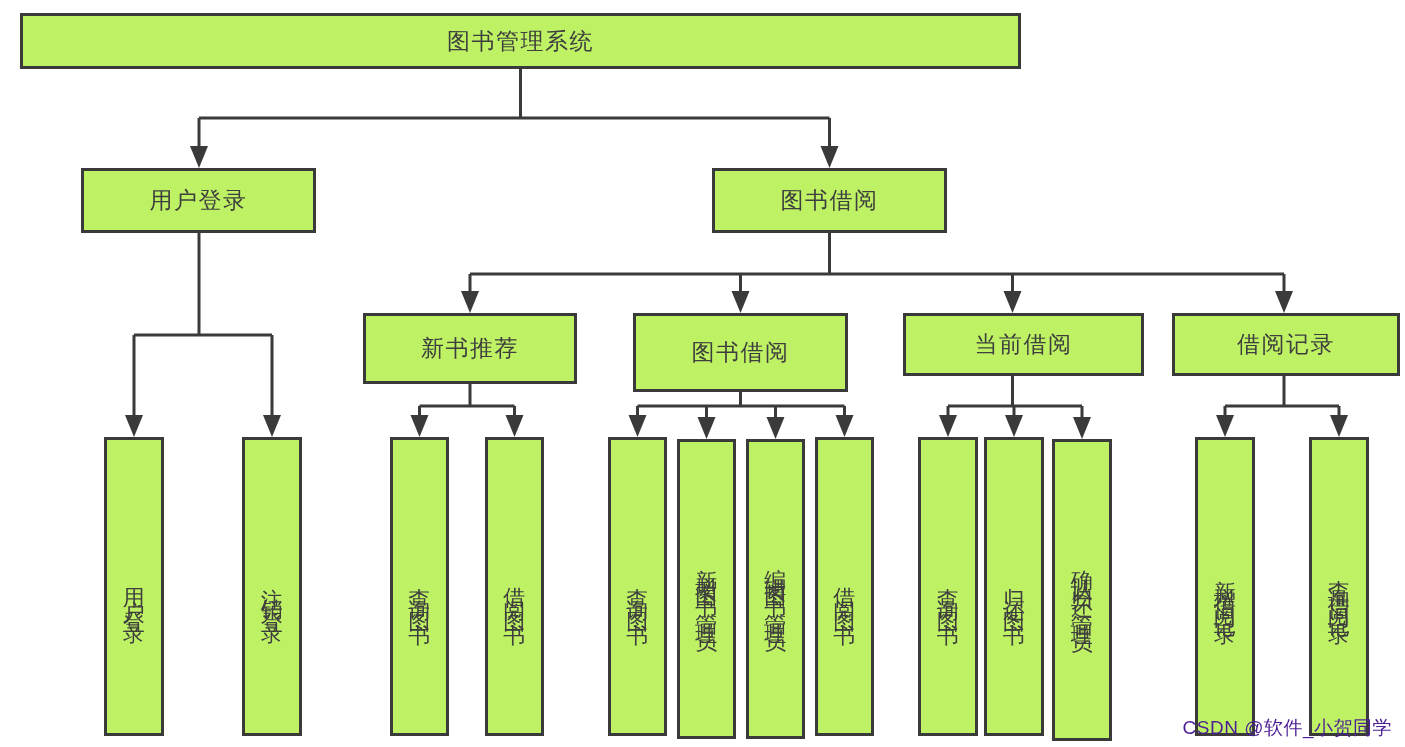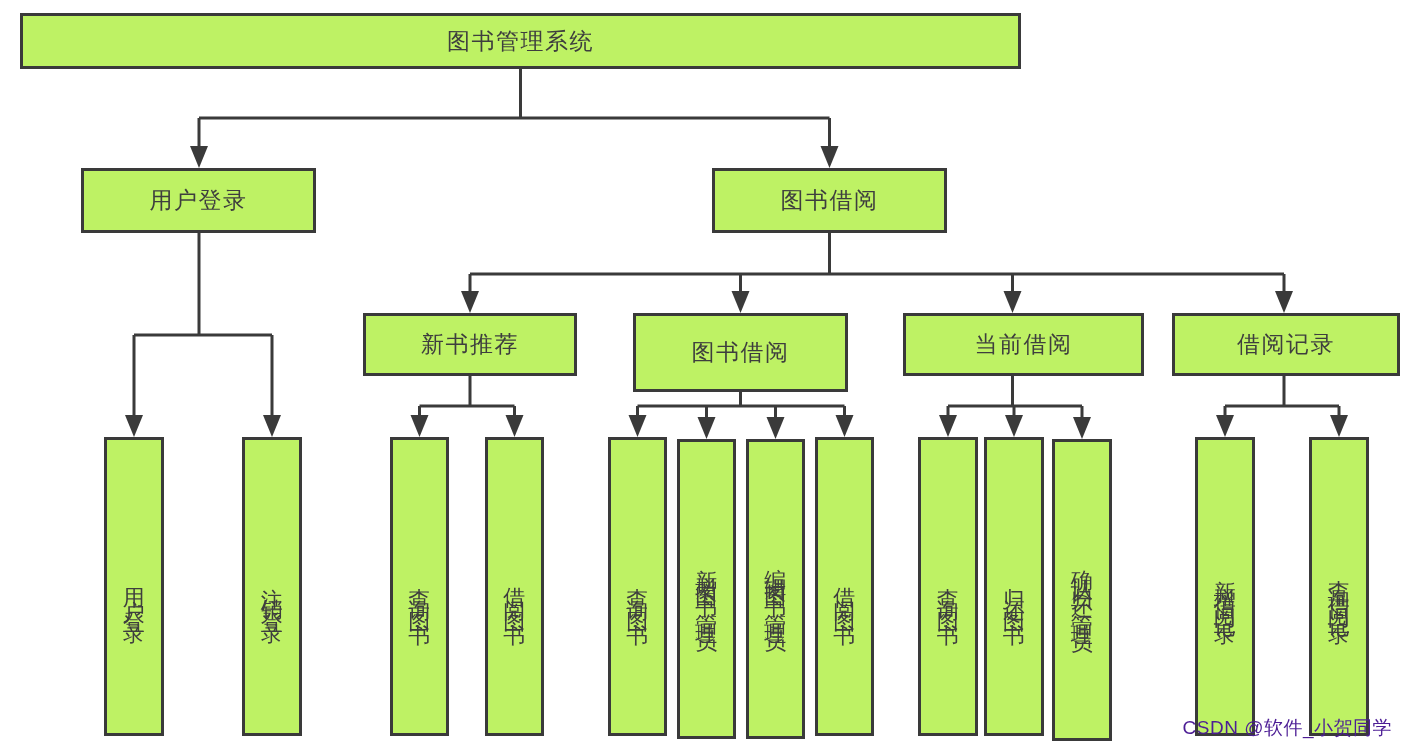--- a/index.html
+++ b/index.html
@@ -66,21 +66,21 @@
   <span>图书管理系统</span>
 </div>
 
 <div class="node h" style="left:81px;top:168px;width:235px;height:65px;">
   <span>用户登录</span>
 </div>
 <div class="node h" style="left:712px;top:168px;width:235px;height:65px;">
   <span>图书借阅</span>
 </div>
 
-<div class="node h" style="left:363px;top:313px;width:214px;height:63px;">
+<div class="node h" style="left:363px;top:313px;width:214px;height:71px;">
   <span>新书推荐</span>
 </div>
 <div class="node h" style="left:633px;top:313px;width:215px;height:79px;">
   <span>图书借阅</span>
 </div>
 <div class="node h" style="left:903px;top:313px;width:241px;height:63px;">
   <span>当前借阅</span>
 </div>
 <div class="node h" style="left:1172px;top:313px;width:228px;height:63px;">
   <span>借阅记录</span>

